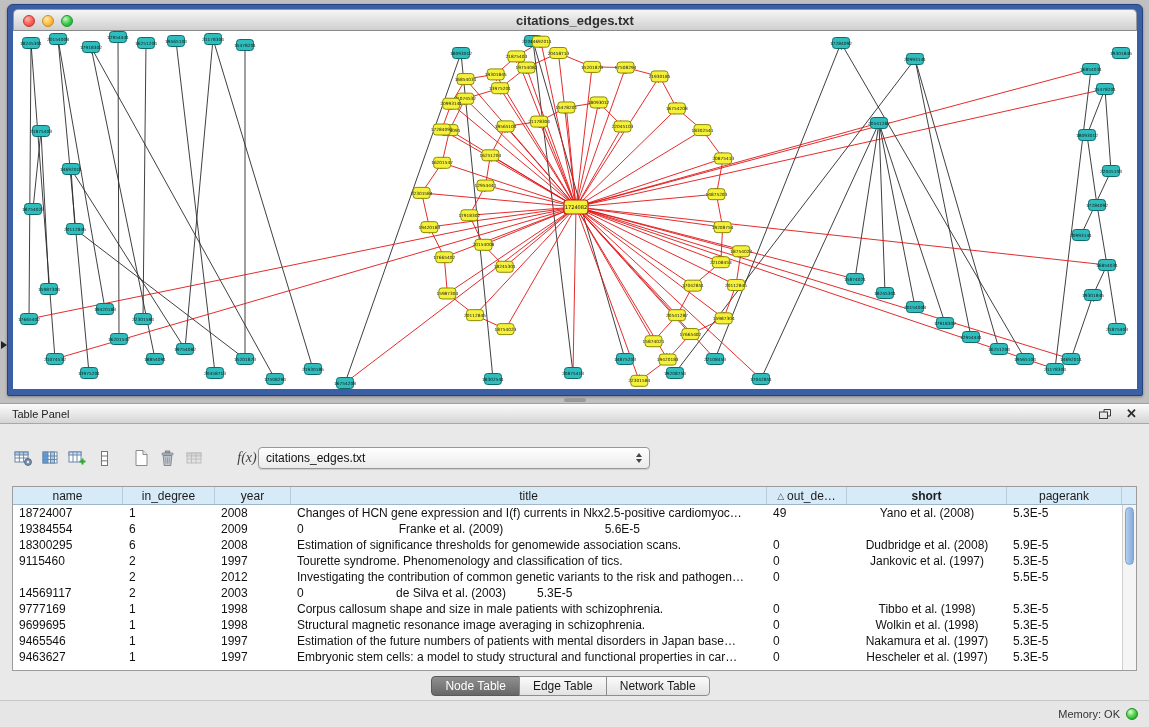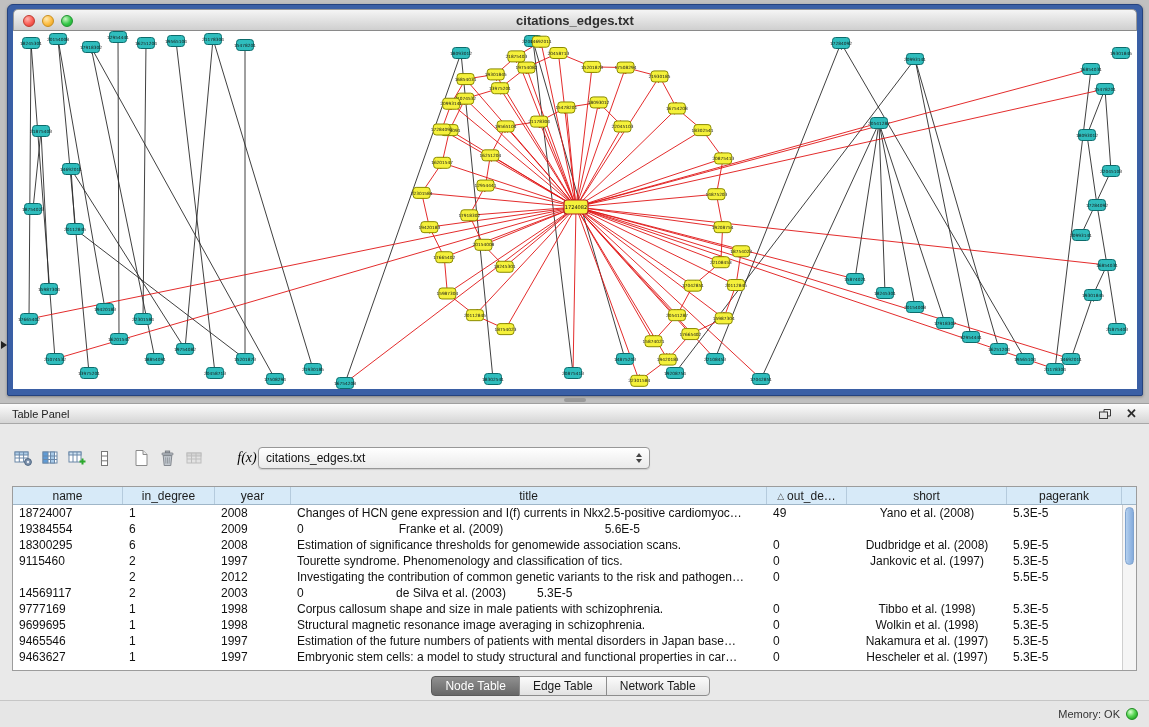--- a/index.html
+++ b/index.html
@@ -35,21 +35,21 @@
   .panel-actions { margin-left:auto; display:flex; align-items:center; gap:14px; }
   .panel-actions .pa { cursor:default; line-height:0; }
   .close-x { font-size:13px; font-weight:bold; color:#2b2b2b; line-height:12px; }
 
   .panel-body { position:relative; height:276px; }
 
   .toolbar { position:absolute; left:10px; top:20px; height:28px; display:flex; align-items:center; }
   .tool-btn { width:27px; height:26px; display:flex; align-items:center; justify-content:center;
     background:transparent; border:none; }
   .tb-gap { margin-left:9px; }
-  .fx-label { font-family:"Liberation Serif", serif; font-style:italic; font-size:14px; color:#000000;margin-left:33px; }
+  .fx-label { font-family:"Liberation Serif", serif; font-style:italic; font-size:14px; color:#404040;margin-left:33px; }
   .combo { margin-left:14px; width:392px; height:22px; display:flex; align-items:center;
     border:1px solid #979797; border-radius:4px; background:linear-gradient(#ffffff,#eaeaea);
     padding:0 7px; font-size:12px; color:#111; box-shadow:0 1px 1px rgba(0,0,0,.12); }
   .combo-arrows { margin-left:auto; display:flex; flex-direction:column; gap:2px; align-items:center; }
   .tri-up { width:0; height:0; border-left:3.5px solid transparent; border-right:3.5px solid transparent; border-bottom:4px solid #444; }
   .tri-dn { width:0; height:0; border-left:3.5px solid transparent; border-right:3.5px solid transparent; border-top:4px solid #444; }
 
   .table-wrap { position:absolute; left:12px; right:12px; top:62px; bottom:29px;
     background:#fff; border:1px solid #9c9c9c; overflow:hidden; }
   .thead { display:flex; height:18px; background:#d7eaf8; border-bottom:1px solid #9fb6c8; }
@@ -570,21 +570,21 @@
             <div class="th" style="width: 76px;">
               <span>year</span>
             </div>
             <div class="th" style="width: 476px;">
               <span>title</span>
             </div>
             <div class="th" style="width: 80px;">
               <span class="sort-ind">△</span>
               <span>out_de…</span>
             </div>
-            <div class="th" style="width: 160px;">
+            <div class="th" style="width: 160px; font-weight: bold;">
               <span>short</span>
             </div>
             <div class="th" style="width: 115px;">
               <span>pagerank</span>
             </div>
             <div class="th-filler"></div>
           </div>
         <div class="tbody">
             <div class="tr">
               <div class="td" style="width: 110px;">18724007</div>

